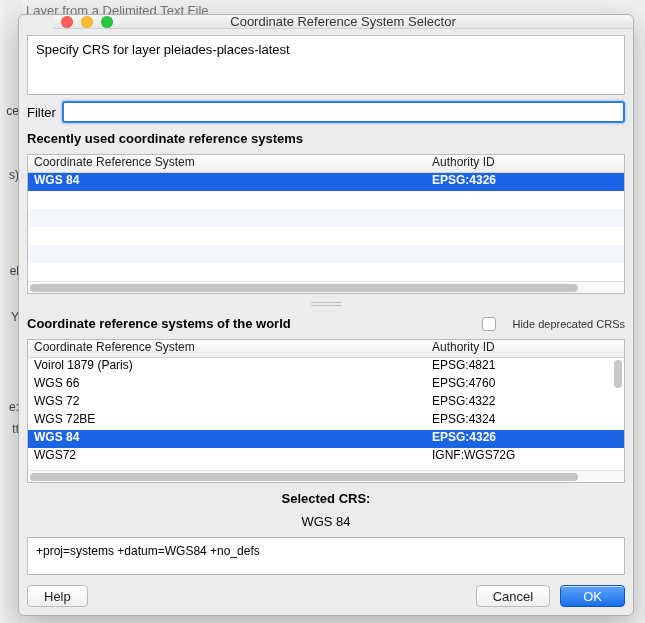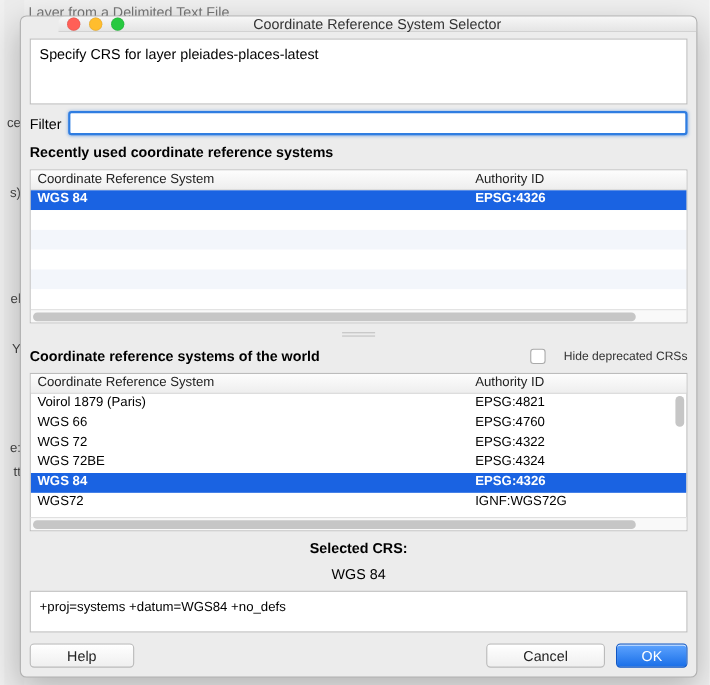--- a/index.html
+++ b/index.html
@@ -94,21 +94,21 @@
   .selected-row { display: flex; align-items: center; gap: 8px; padding: 2px 2px; flex-direction: column; }
   .selected-label { font-weight: bold; font-size: 13px; }
   .selected-value { font-size: 13px; }
   .proj-box {
     border: 1px solid #bcbcbc; background: #fff; height: 38px; padding: 6px 8px; font-size: 12px;
   }
   .button-row {
     display: flex; align-items: center; padding-top: 4px;
   }
   .btn {
-    height: 22px; padding: 0 33px; border: 1px solid #bbb; border-radius: 4px;
+    height: 22px; padding: 0 16px; border: 1px solid #bbb; border-radius: 4px;
     background: linear-gradient(#ffffff,#efefef); font-size: 13px; color: #222;
     display: flex; align-items: center; box-shadow: 0 1px 0 rgba(255,255,255,0.7) inset;
   }
   .btn.primary {
     background: linear-gradient(#5ea4ff,#1a6fe8); color: #fff; border: 1px solid #0f56c4;
     padding: 0 22px;
   }
   .btn-spacer { flex: 1; }
   .btn + .btn { margin-left: 10px; }
   .recent-body { height: 108px; }

